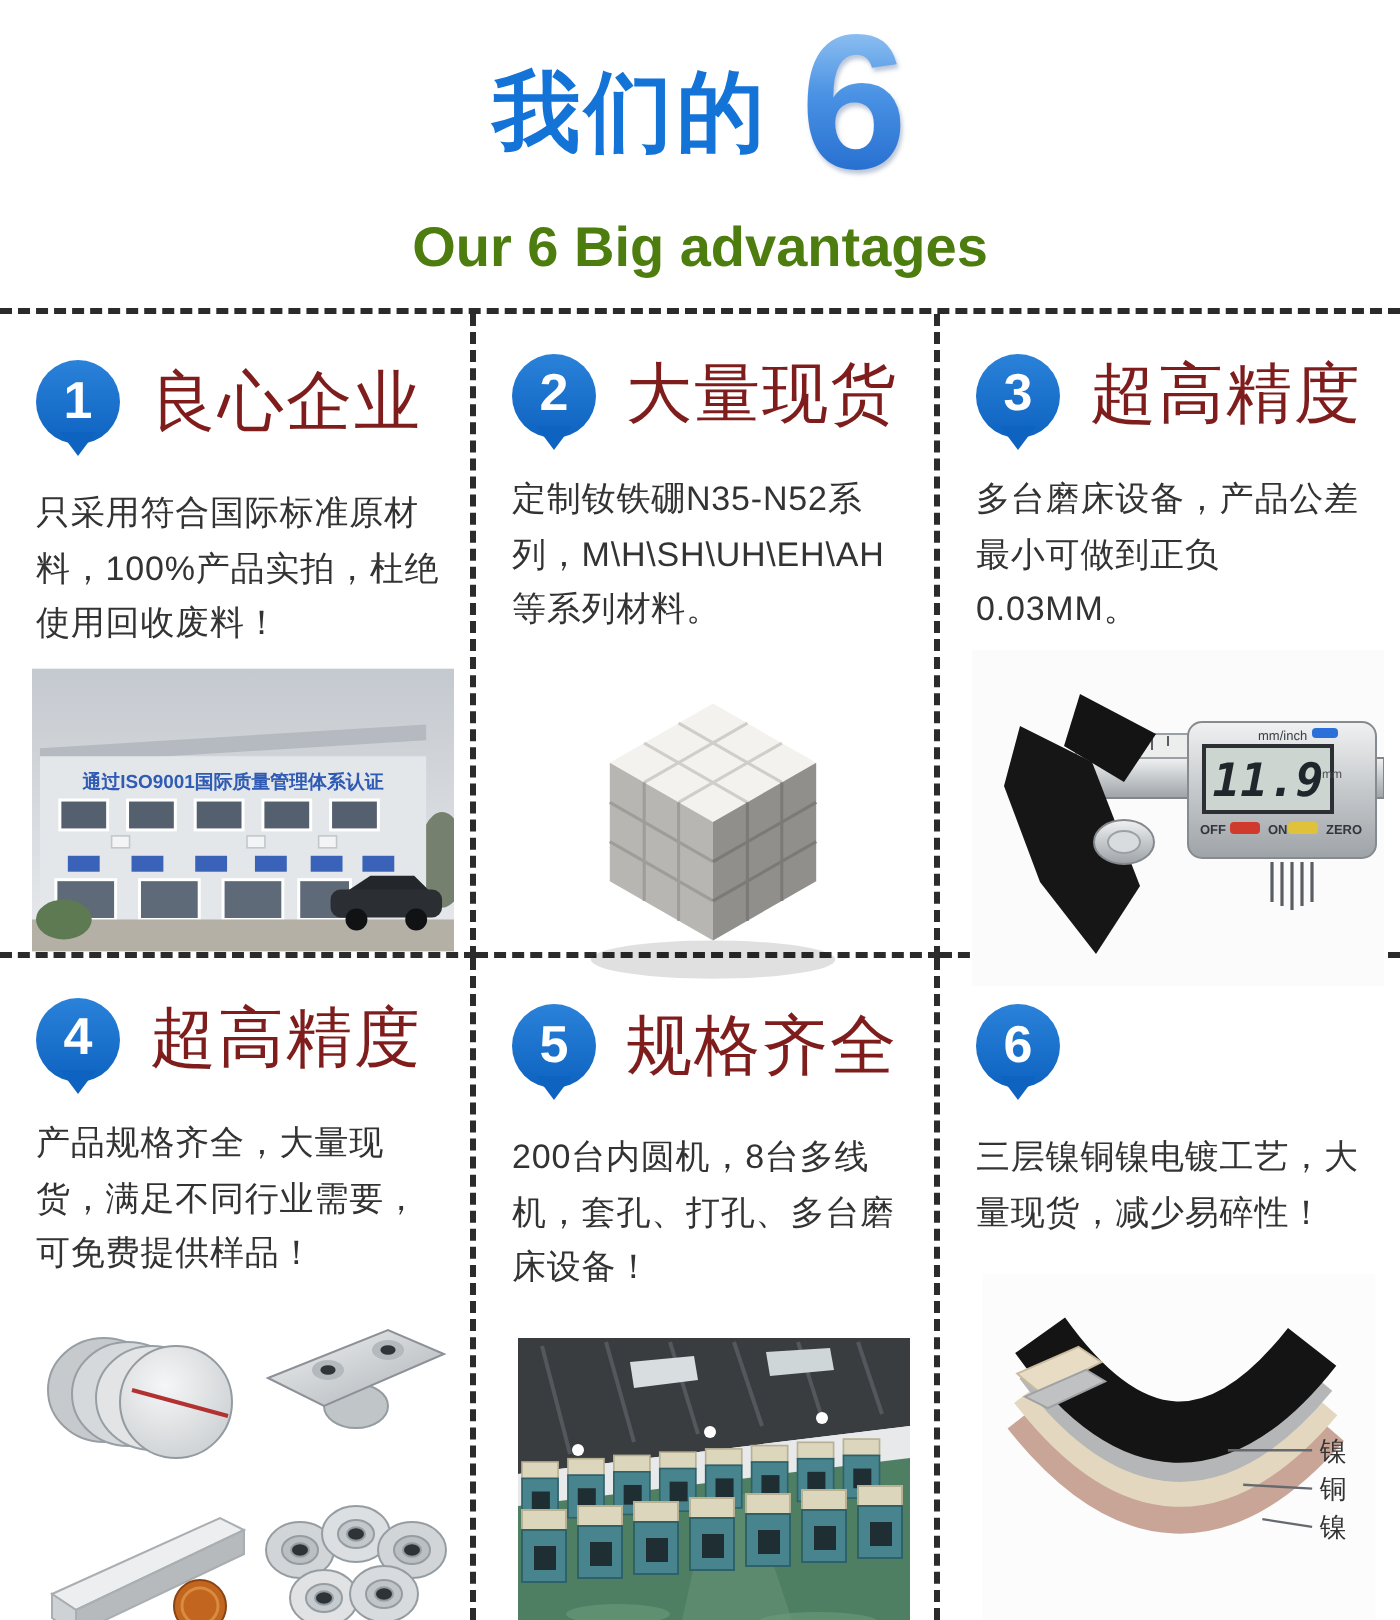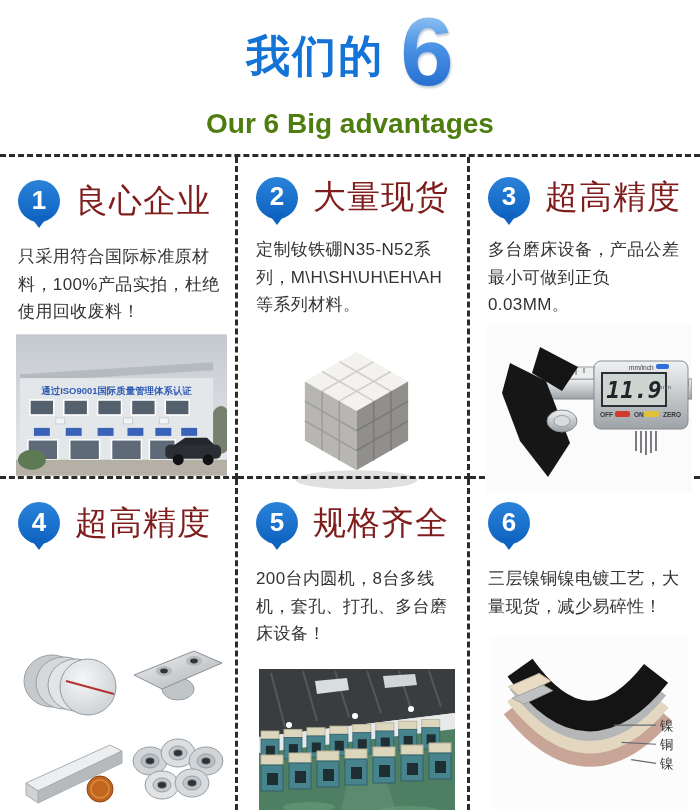--- a/index.html
+++ b/index.html
@@ -217,20 +217,21 @@
       </div>
     </section>
 
     <section class="cell bR">
       <div class="card-head">
         <div class="badge">
             <span>4</span>
           </div>
         <h3 class="card-title">超高精度</h3>
       </div>
+      <p class="card-desc">产品规格齐全，大量现货，满足不同行业需要，可免费提供样品！</p>
       <div class="card-img">
         <svg width="208" height="186" viewBox="0 0 208 186">
           <defs>
             <radialGradient id="disc" cx="0.4" cy="0.35" r="0.9">
               <stop offset="0" stop-color="#f5f6f7"></stop>
                 <stop offset="1" stop-color="#c3c7ca"></stop>
             </radialGradient>
             <linearGradient id="slv2" x1="0" y1="0" x2="1" y2="1">
               <stop offset="0" stop-color="#eff0f1"></stop>
                 <stop offset="1" stop-color="#aeb3b7"></stop>

